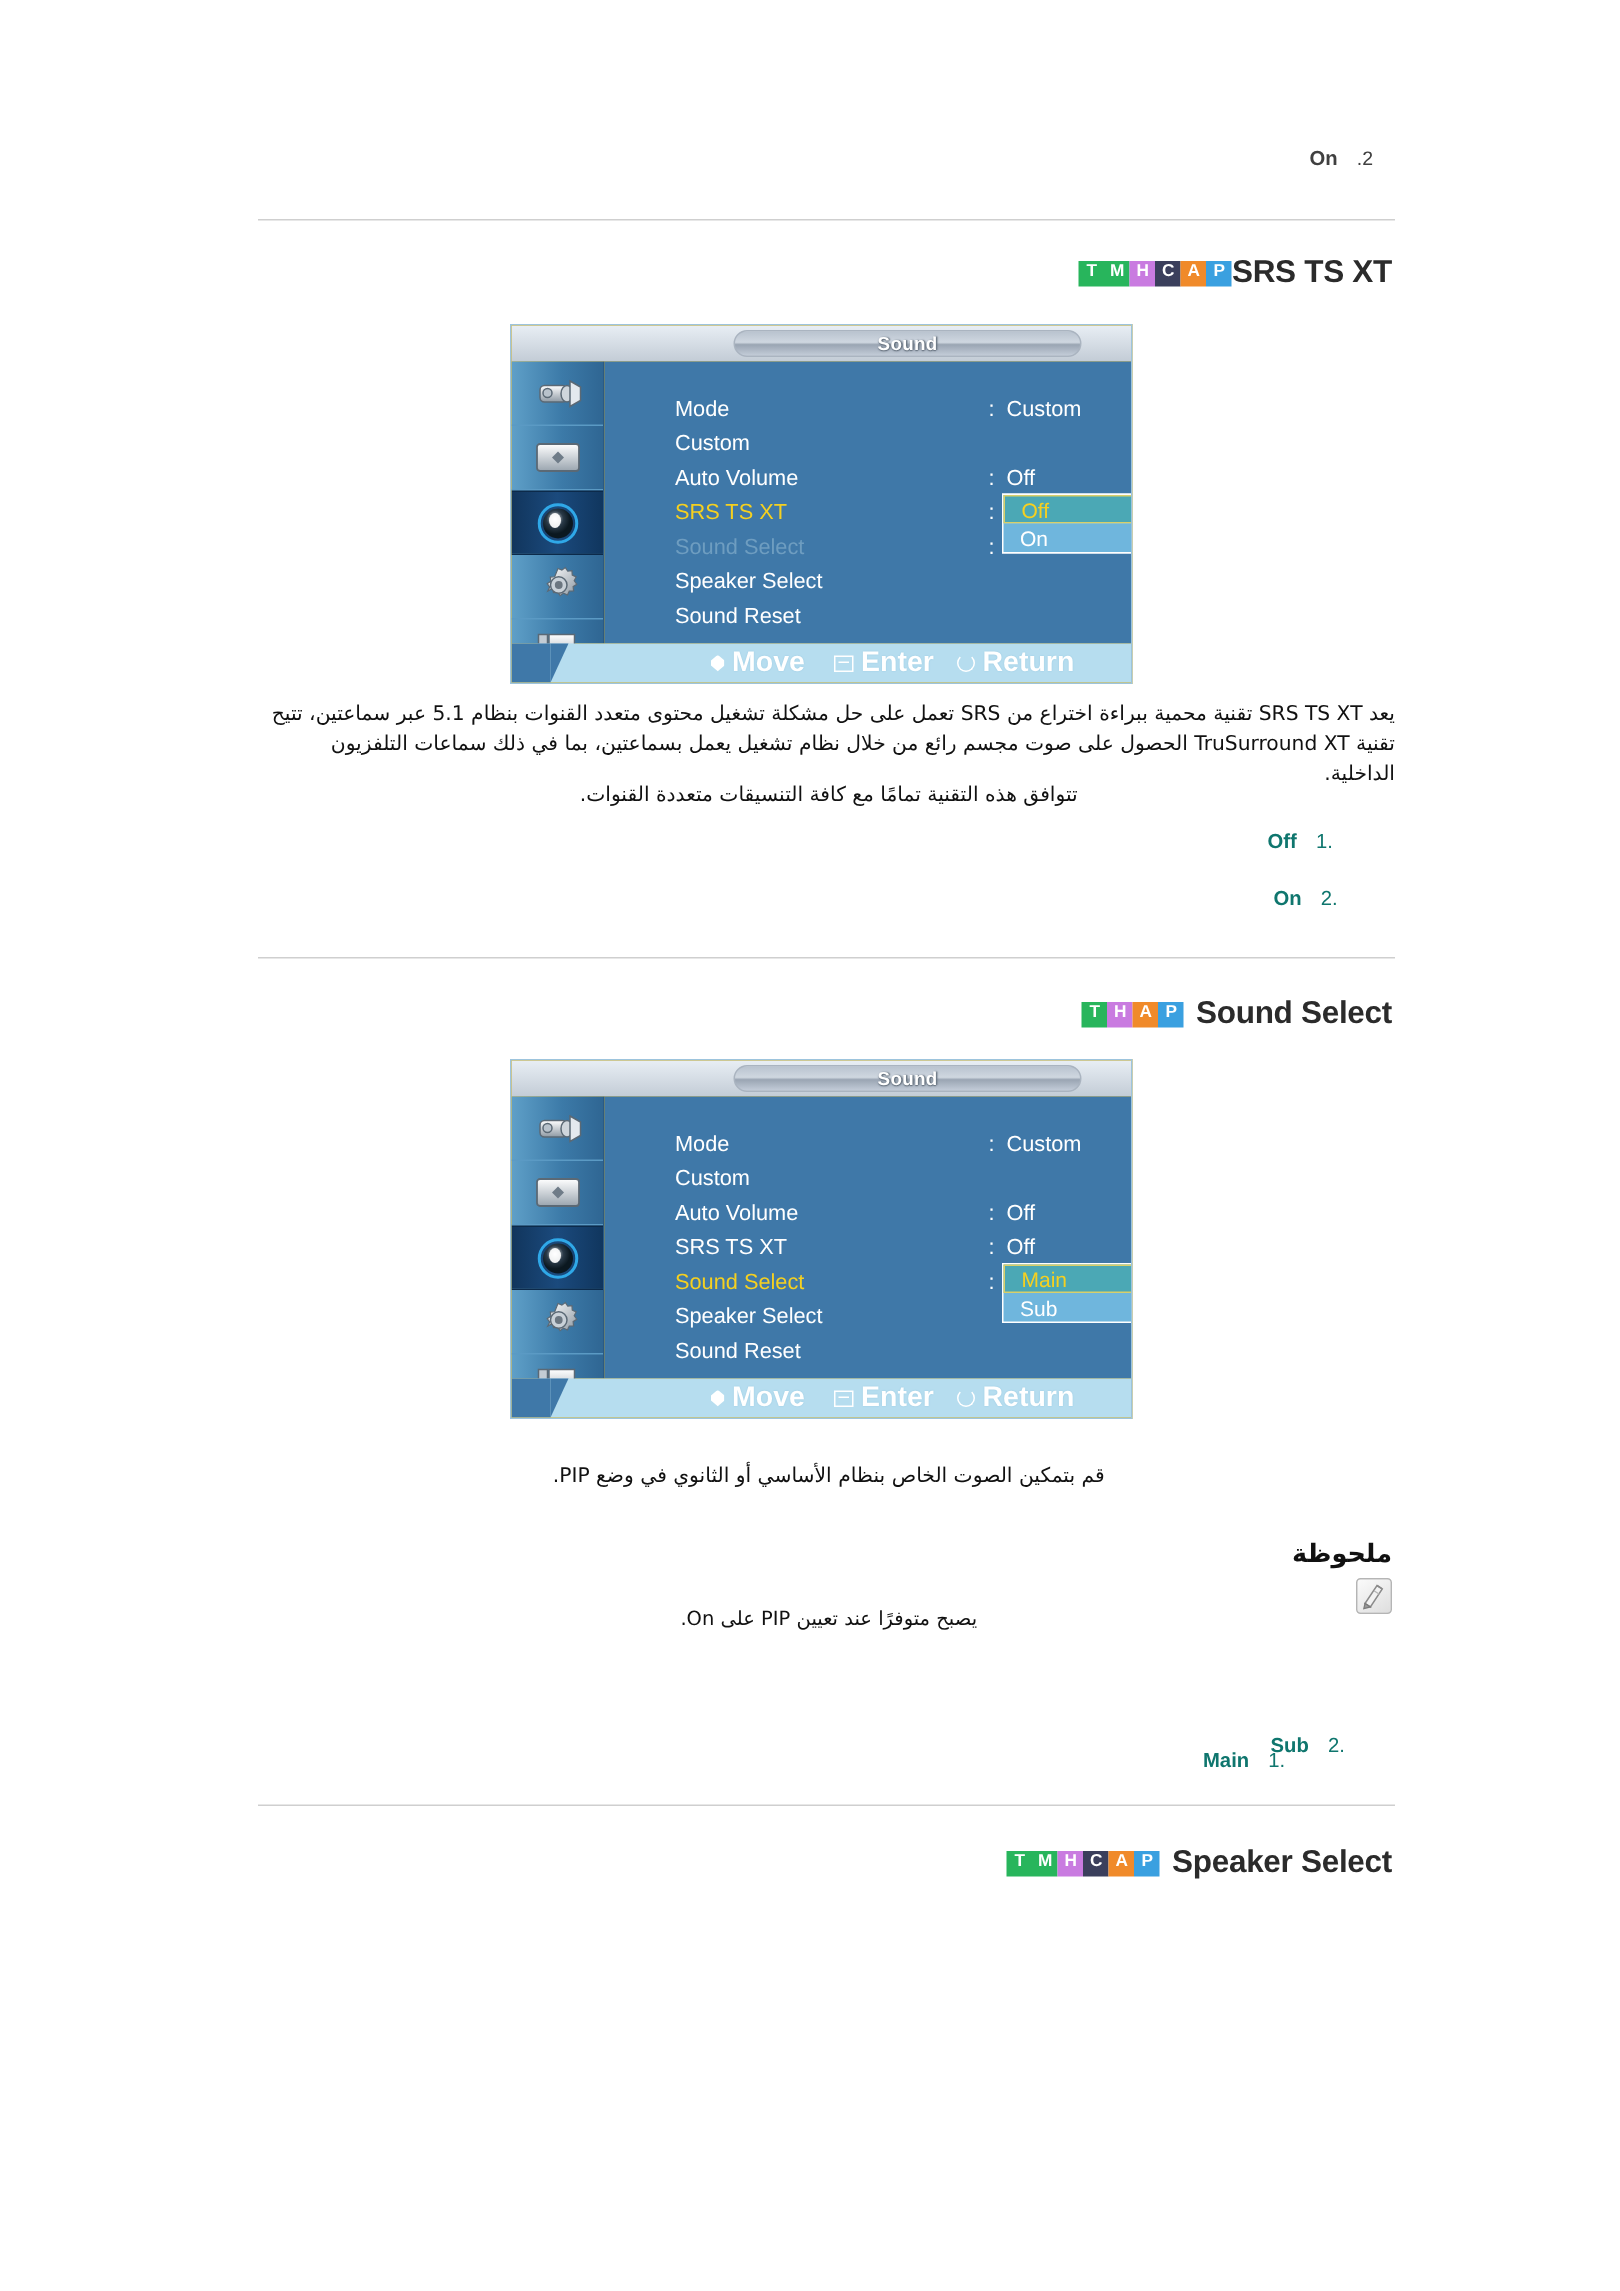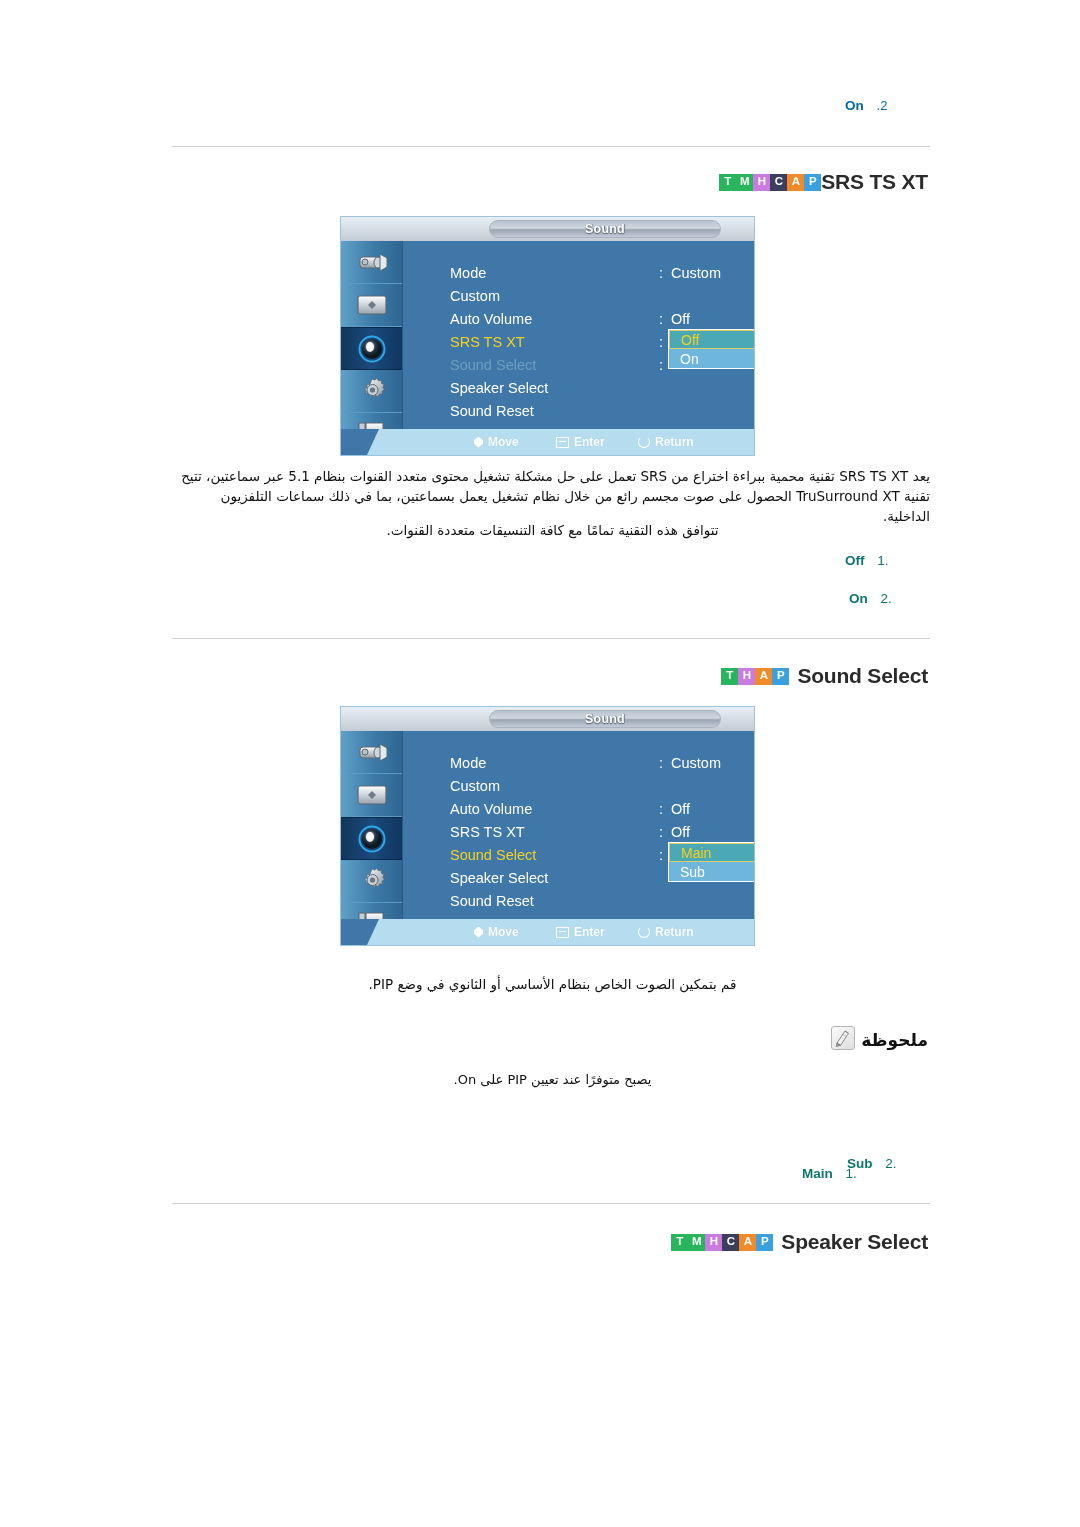--- a/index.html
+++ b/index.html
@@ -12,21 +12,21 @@
     position:relative;
     overflow:hidden;
   }
 
   .page { position:relative; width:1080px; height:1527px; }
 
   
   .hr { position:absolute; left:172px; width:758px; height:1px; background:#cfcfcf; }
 
   
-  .step-line { position:absolute; font-size:13.5px; font-weight:bold; color:#0369a1; white-space:nowrap; }
+  .step-line { position:absolute; font-size:13.5px; font-weight:bold; color:#404040; white-space:nowrap;margin-left:28px; }
   .step-line .num { font-weight:normal; font-size:13px; }
 
   
   .heading {
     position:absolute;
     display:flex; align-items:center;
     white-space:nowrap;
   }
   .badges { display:flex; align-items:center; }
   .badge {
@@ -124,21 +124,21 @@
     position:absolute; left:0; top:0; width:26px; height:26px;
     background:#3f78a8;
   }
   .osd-footer-left::after{
     content:""; position:absolute; right:-12px; top:0;
     border-top:26px solid #3f78a8;
     border-right:12px solid transparent;
   }
   .ftr-item {
     position:absolute; display:flex; align-items:center; gap:5px;
-    font-size:12px; color:#ffffff; font-weight:bold;
+    font-size:19px; color:#ffffff; font-weight:bold;
     text-shadow:0 0 1px #8ec4de;
   }
 
   
   .ar {
     position:absolute;
     direction:rtl; text-align:right;
     font-size:13.5px; line-height:20px; color:#111;
     font-family:"DejaVu Sans", sans-serif;
   }
@@ -148,22 +148,23 @@
   .opt {
     position:absolute;
     font-size:13.5px; font-weight:bold; color:#0f766e;
     white-space:nowrap; direction:rtl;
   }
   .opt .n { font-weight:normal; }
 
   
   .note-head {
     position:absolute;
-    display:flex; align-items:flex-end; gap:6px;
+    display:flex; align-items:flex-start; gap:6px;
     direction:rtl;
+    flex-direction:column;
   }
   .note-head .txt {
     font-size:17px; font-weight:bold; color:#111;
     font-family:"DejaVu Sans", sans-serif;
   }
   .note-icon {
     width:24px; height:24px; border:1px solid #b5b5b5;
     border-radius:3px;
     background:linear-gradient(145deg,#fbfbfb,#dedede);
     position:relative;

